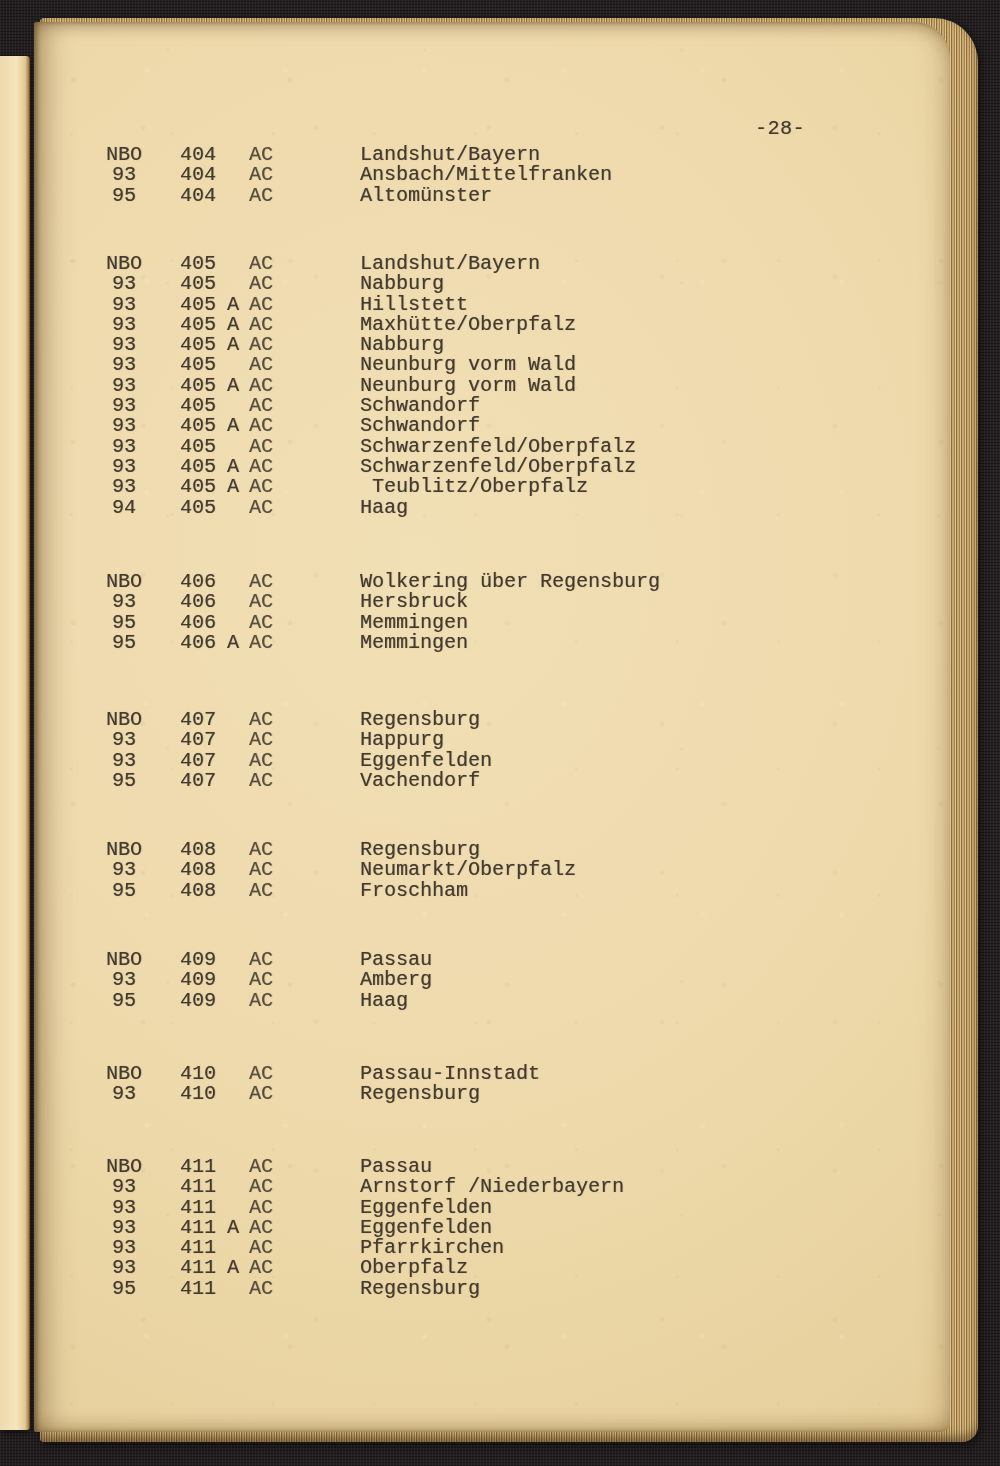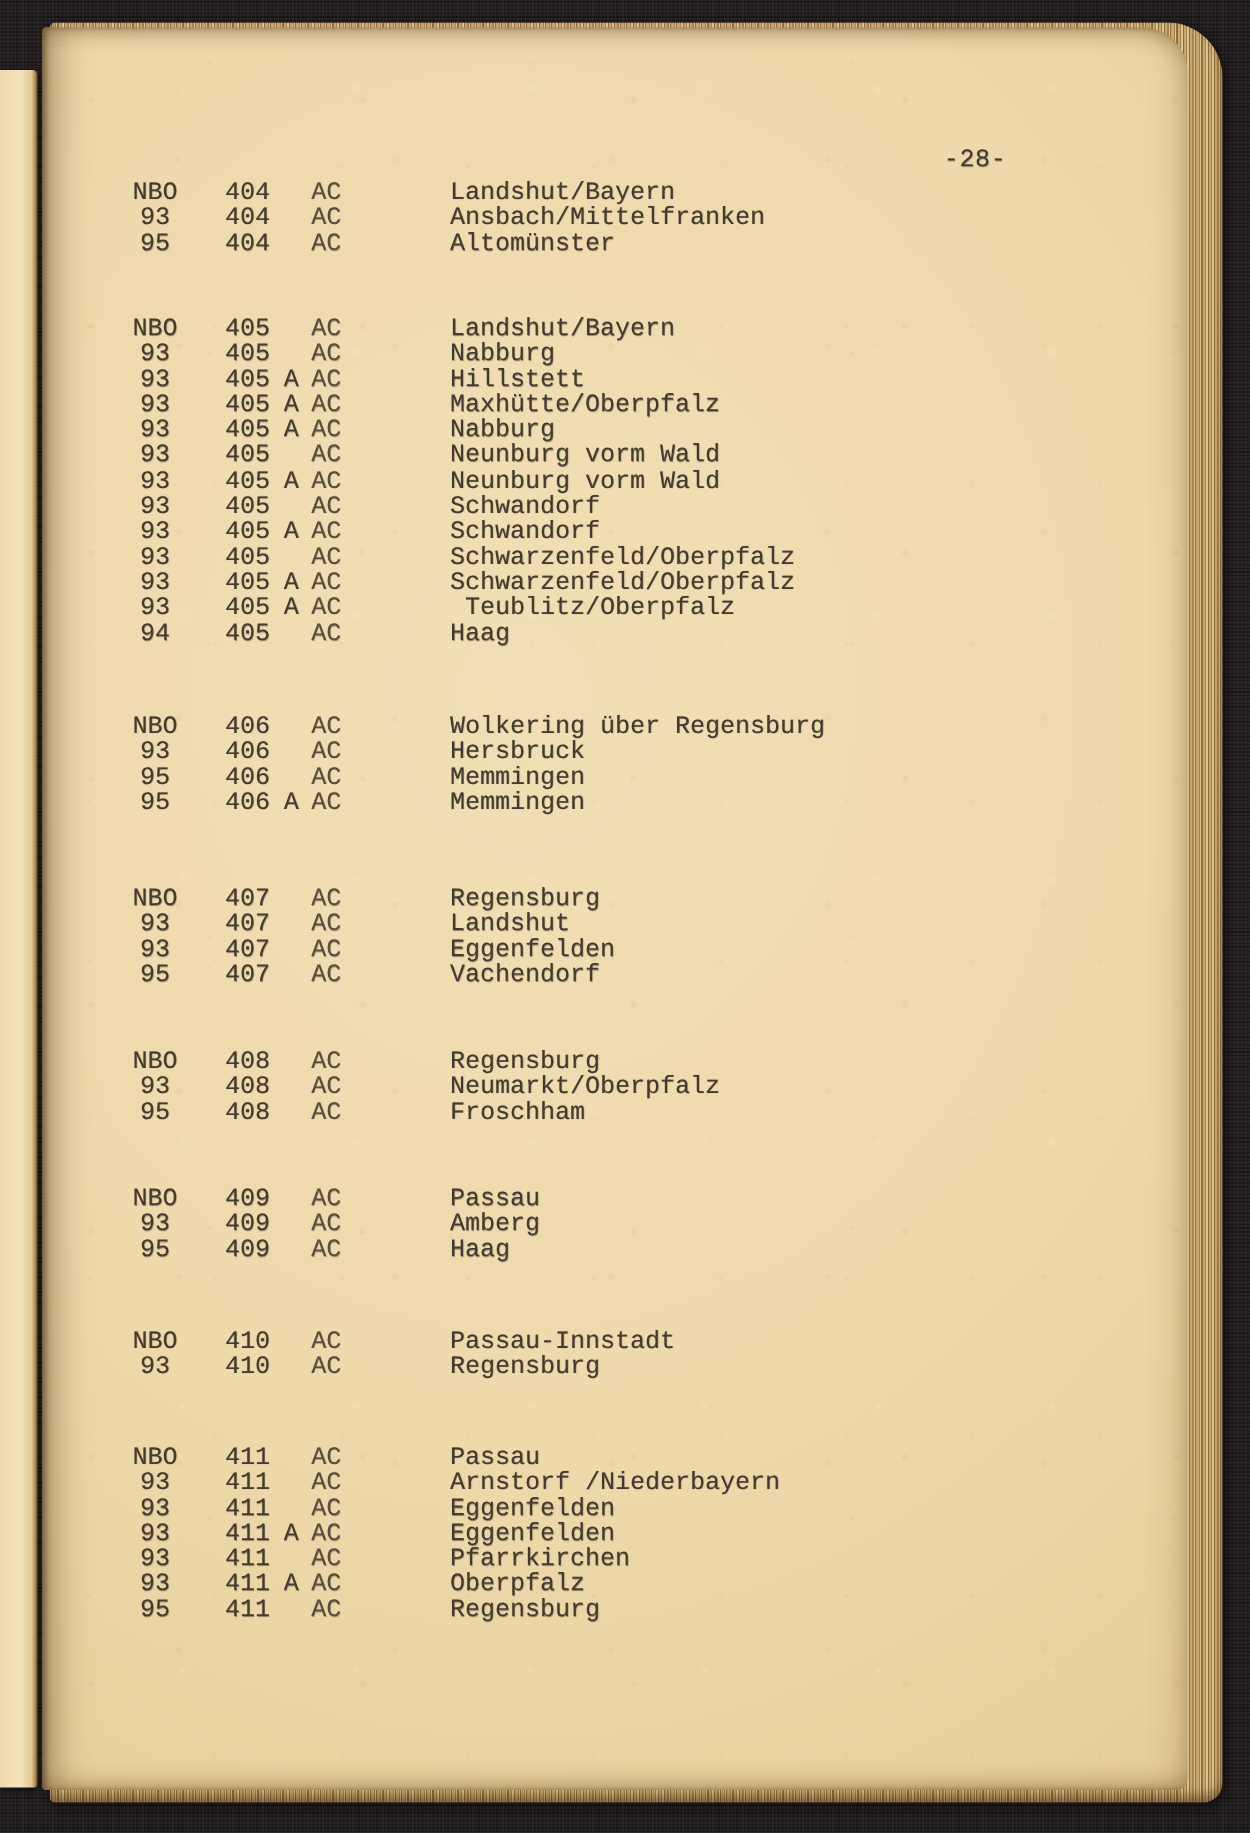--- a/index.html
+++ b/index.html
@@ -104,21 +104,21 @@
           <div class="row"><span class="cell c0">94</span><span class="cell c1">405</span><span class="cell c2"></span><span class="cell c3">AC</span><span class="cell c4">Haag</span></div>
         </div>
         <div class="group" style="top: 570px;">
           <div class="row"><span class="cell c0">NBO</span><span class="cell c1">406</span><span class="cell c2"></span><span class="cell c3">AC</span><span class="cell c4">Wolkering über Regensburg</span></div>
           <div class="row"><span class="cell c0">93</span><span class="cell c1">406</span><span class="cell c2"></span><span class="cell c3">AC</span><span class="cell c4">Hersbruck</span></div>
           <div class="row"><span class="cell c0">95</span><span class="cell c1">406</span><span class="cell c2"></span><span class="cell c3">AC</span><span class="cell c4">Memmingen</span></div>
           <div class="row"><span class="cell c0">95</span><span class="cell c1">406</span><span class="cell c2">A</span><span class="cell c3">AC</span><span class="cell c4">Memmingen</span></div>
         </div>
         <div class="group" style="top: 708px;">
           <div class="row"><span class="cell c0">NBO</span><span class="cell c1">407</span><span class="cell c2"></span><span class="cell c3">AC</span><span class="cell c4">Regensburg</span></div>
-          <div class="row"><span class="cell c0">93</span><span class="cell c1">407</span><span class="cell c2"></span><span class="cell c3">AC</span><span class="cell c4">Landshut</span></div>
+          <div class="row"><span class="cell c0">93</span><span class="cell c1">407</span><span class="cell c2"></span><span class="cell c3">AC</span><span class="cell c4">Happurg</span></div>
           <div class="row"><span class="cell c0">93</span><span class="cell c1">407</span><span class="cell c2"></span><span class="cell c3">AC</span><span class="cell c4">Eggenfelden</span></div>
           <div class="row"><span class="cell c0">95</span><span class="cell c1">407</span><span class="cell c2"></span><span class="cell c3">AC</span><span class="cell c4">Vachendorf</span></div>
         </div>
         <div class="group" style="top: 838px;">
           <div class="row"><span class="cell c0">NBO</span><span class="cell c1">408</span><span class="cell c2"></span><span class="cell c3">AC</span><span class="cell c4">Regensburg</span></div>
           <div class="row"><span class="cell c0">93</span><span class="cell c1">408</span><span class="cell c2"></span><span class="cell c3">AC</span><span class="cell c4">Neumarkt/Oberpfalz</span></div>
           <div class="row"><span class="cell c0">95</span><span class="cell c1">408</span><span class="cell c2"></span><span class="cell c3">AC</span><span class="cell c4">Froschham</span></div>
         </div>
         <div class="group" style="top: 948px;">
           <div class="row"><span class="cell c0">NBO</span><span class="cell c1">409</span><span class="cell c2"></span><span class="cell c3">AC</span><span class="cell c4">Passau</span></div>

